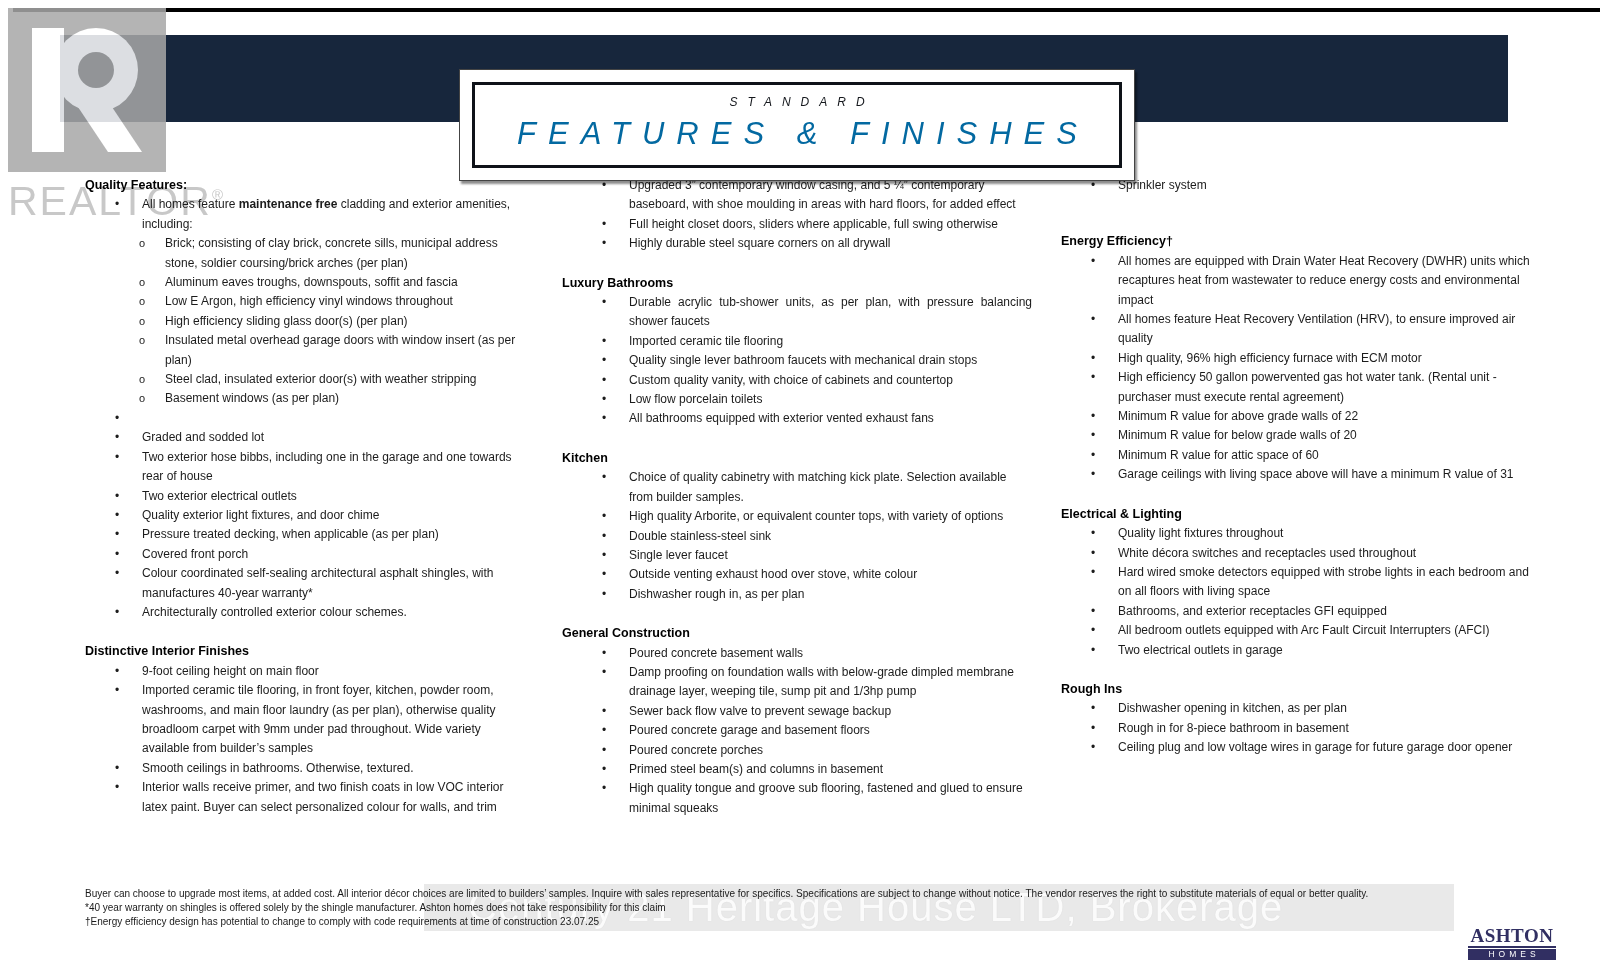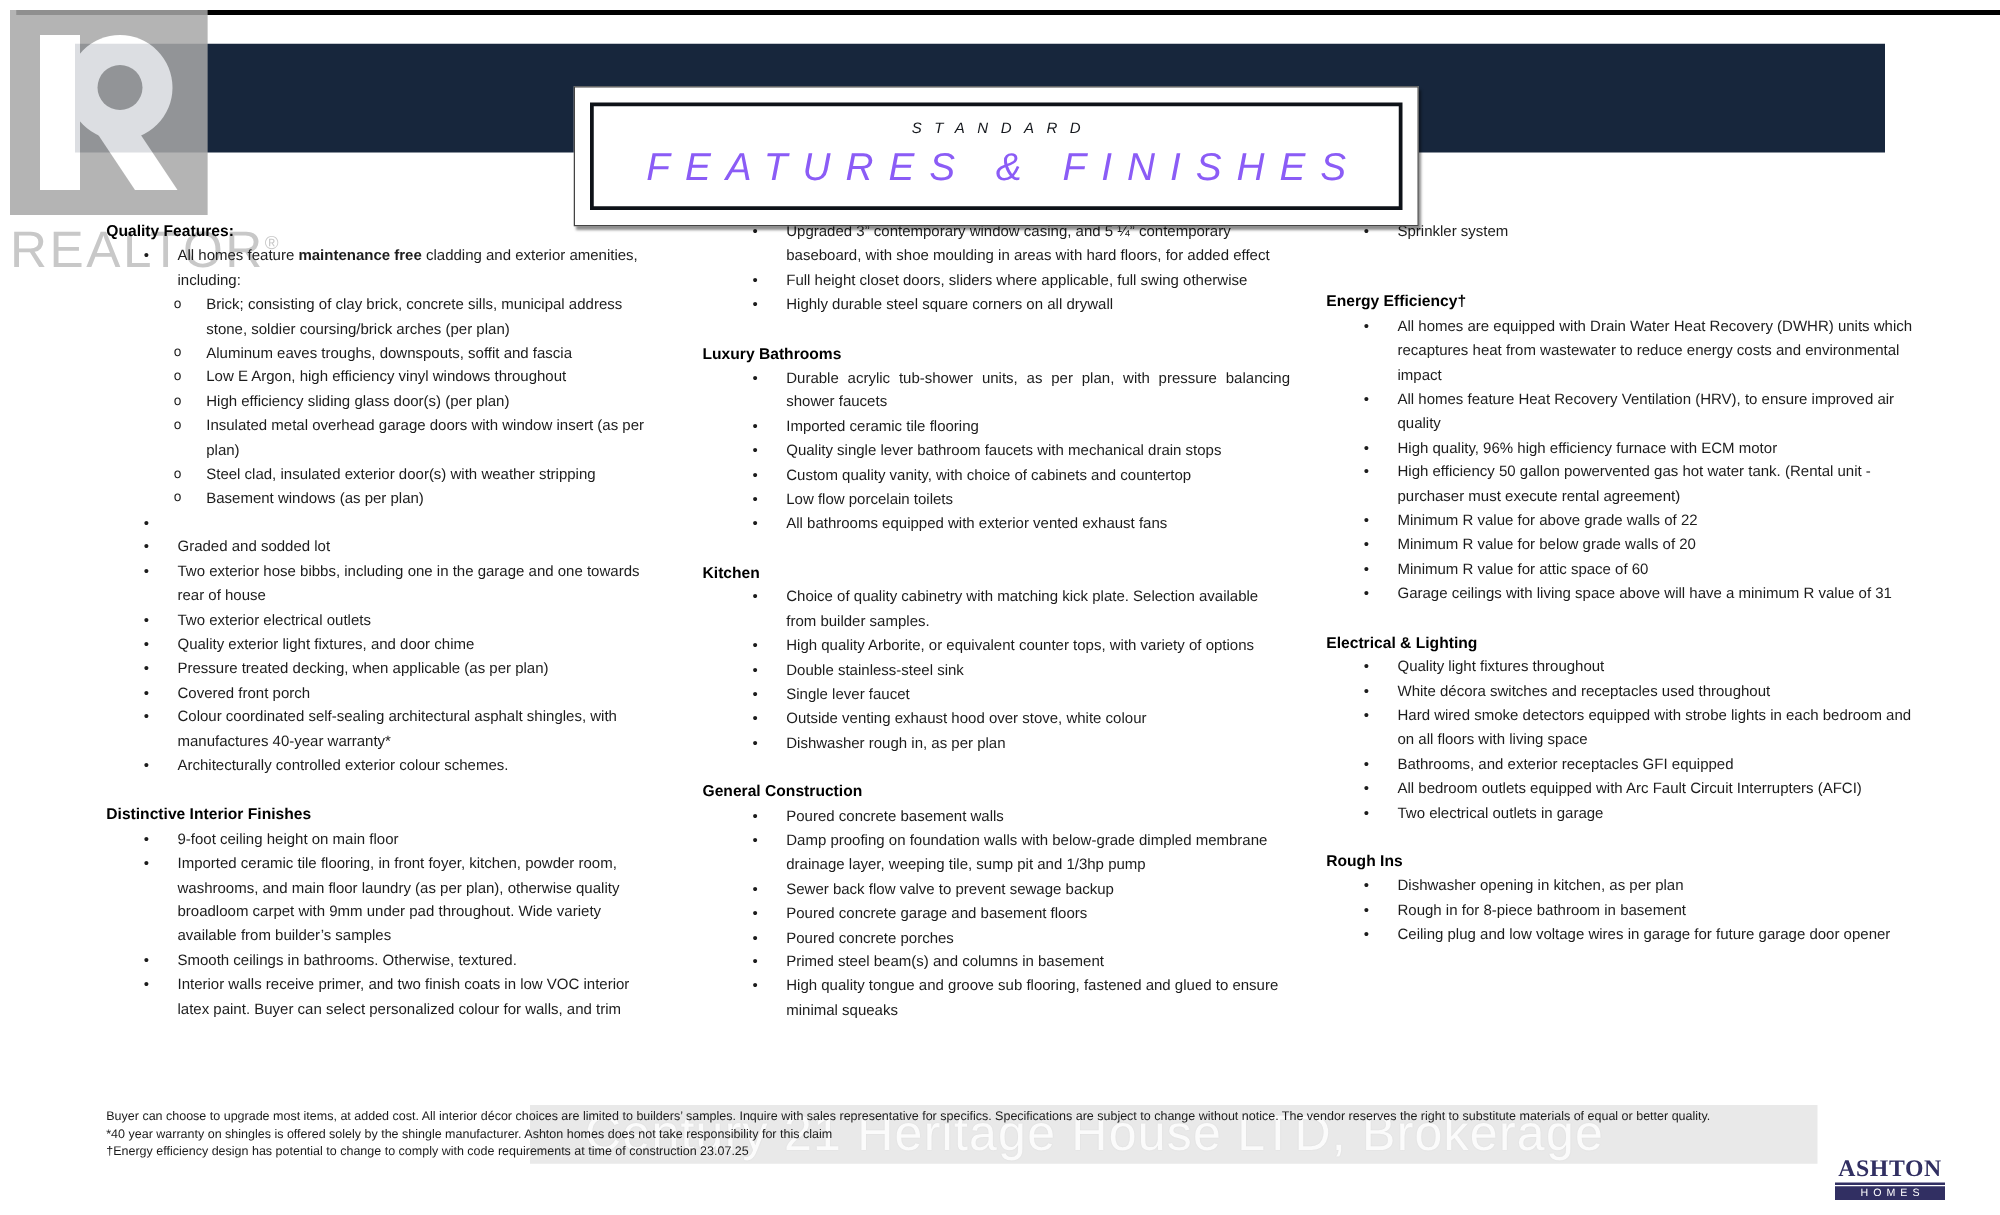--- a/index.html
+++ b/index.html
@@ -11,21 +11,21 @@
   :root { --banner:#17263c; --builder:#312f62; }
 
   .topline { position:absolute; left:13px; right:0; top:8px; height:4px; background:#000; z-index:1; }
   .banner  { position:absolute; left:60px; top:35px; width:1448px; height:87px; background:var(--banner); z-index:1; }
 
   
   .titlebox { position:absolute; left:459px; top:69px; width:650px; z-index:4;
     background:#fff; border:1px solid #444; padding:12px; box-shadow:2px 3px 2px rgba(0,0,0,.45);font-style:italic; }
   .titlebox-inner { border:3px solid #0e1218; text-align:center; padding:10px 0 13px 0; }
   .title-eyebrow { font-size:12px; letter-spacing:10px; padding-left:10px; color:#15181d; }
-  .title-main { font-size:31px; letter-spacing:12px; padding-left:12px; color:#8b5cf6; margin-top:7px; font-weight:400; white-space:nowrap; }
+  .title-main { font-size:31px; letter-spacing:12px; padding-left:12px; color:#0369a1; margin-top:7px; font-weight:400; white-space:nowrap; }
 
   
   .realtor { position:absolute; left:8px; top:8px; z-index:2; opacity:.85; }
   .realtor-square { width:158px; height:164px; background:#a8a8a8; }
   .realtor-word { font-size:41px; letter-spacing:2px; color:#bfbfbf; margin-top:3px; line-height:40px; white-space:nowrap; }
   .realtor-word sup { font-size:15px; }
 
   
   .col { position:absolute; top:176px; z-index:3; color:#1c1c1c; font-size:12px; line-height:19.4px; }
   .col-left  { left:85px;   width:440px; }

